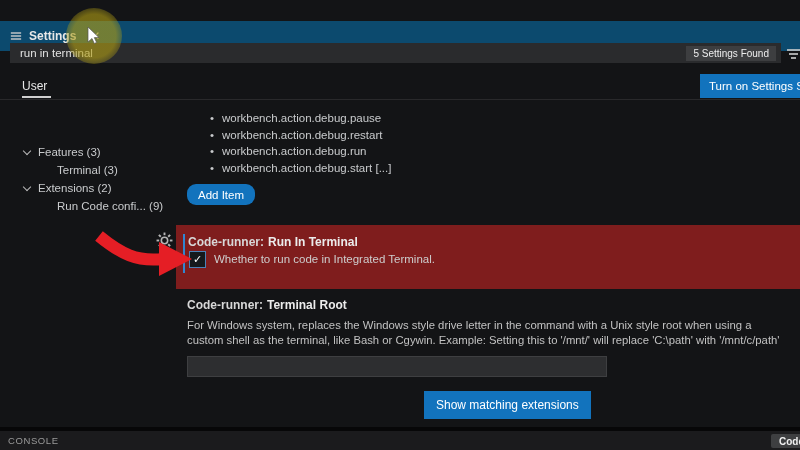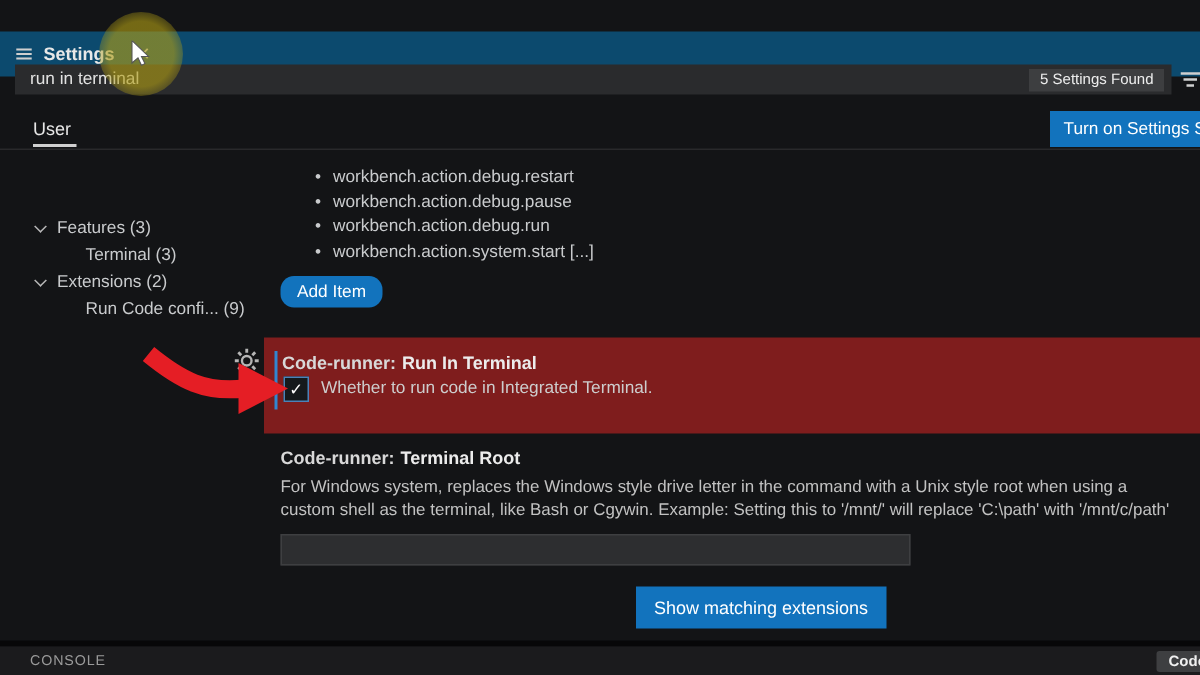--- a/index.html
+++ b/index.html
@@ -63,21 +63,21 @@
   .s2-desc{margin-top:6px;font-size:11.3px;line-height:14.5px;color:#c2c2c2;width:600px;}
   .s2-input{position:absolute;left:187px;top:356px;width:420px;height:21px;background:#2d2e30;
             border:1px solid #3e3f41;box-sizing:border-box;cursor:text;}
 
   .show-btn{position:absolute;left:424px;top:391px;height:28px;padding:0 12px;font-size:12px;}
 
   
   .console-sep{position:absolute;left:0;top:427px;right:0;height:4px;background:#070708;}
   .console-bar{position:absolute;left:0;top:431px;right:0;height:19px;background:#1b1b1d;
                display:flex;align-items:center;}
-  .console-label{margin-left:20px;font-size:9.5px;letter-spacing:0.6px;color:#9a9a9a;}
+  .console-label{margin-left:8px;font-size:9.5px;letter-spacing:0.6px;color:#9a9a9a;}
   .code-chip{position:absolute;left:771px;top:434px;height:14px;background:#3e3f41;color:#f0f0f0;
              font-size:10px;font-weight:700;display:flex;align-items:center;padding:0 8px;
              border-radius:2px;white-space:nowrap;cursor:pointer;}
 
   
   .spotlight{position:absolute;left:66px;top:8px;width:56px;height:56px;border-radius:50%;
              background:radial-gradient(circle, rgba(176,157,20,0.62) 55%, rgba(176,157,20,0.35) 70%, rgba(176,157,20,0) 78%);
              pointer-events:none;}
   .cursor{position:absolute;left:87px;top:27px;pointer-events:none;}
 </style>
@@ -133,30 +133,30 @@
       <span class="chev"></span>
       <span>Extensions (2)</span>
     </div>
     <div class="toc-row child">
       <span>Run Code confi... (9)</span>
     </div>
   </div>
 
   <div class="cmds">
     <div class="cmd">
+        <span>workbench.action.debug.pause</span>
+      </div>
+    <div class="cmd">
         <span>workbench.action.debug.restart</span>
       </div>
     <div class="cmd">
-        <span>workbench.action.debug.pause</span>
-      </div>
-    <div class="cmd">
         <span>workbench.action.debug.run</span>
       </div>
     <div class="cmd">
-        <span>workbench.action.system.start [...]</span>
+        <span>workbench.action.debug.start [...]</span>
       </div>
   </div>
   <button class="btn-blue add-btn">Add Item</button>
 
   <div class="panel">
     <div class="accent-bar"></div>
     <div class="setting-title">
       <span class="cat">Code-runner:</span><span class="name">Run In Terminal</span>
     </div>
     <div class="checkbox">

